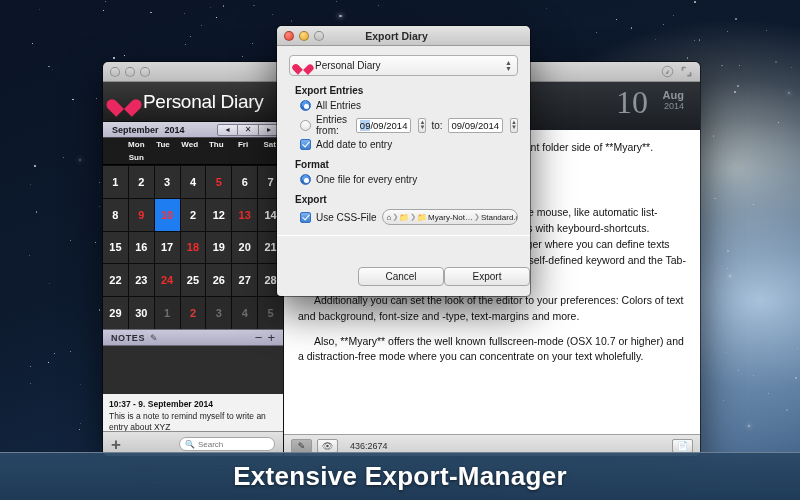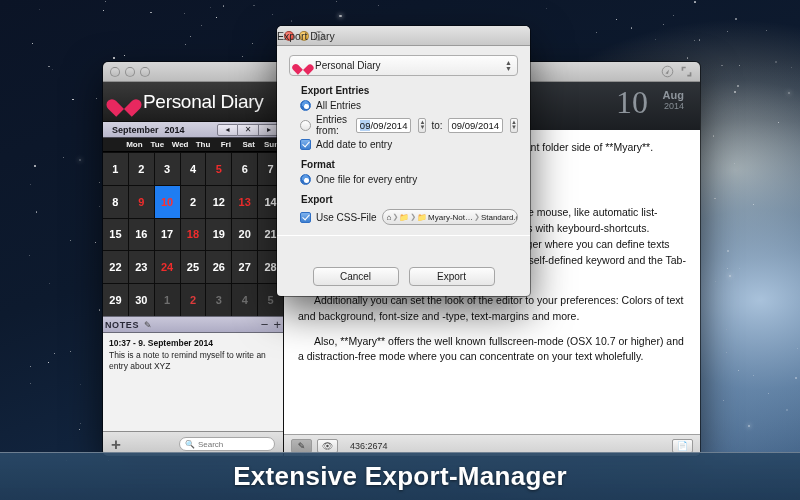--- a/index.html
+++ b/index.html
@@ -83,46 +83,46 @@
   #cal-nav { margin-left: auto; display: flex; }
   .cal-btn {
     width: 21px; height: 12px; font-size: 8px; color: #1b1b22;
     display: flex; align-items: center; justify-content: center;
     background: linear-gradient(180deg,#eceaf4,#cfcddb);
     border: 1px solid #7e7d8c; border-left-width: 0;
   }
   .cal-btn:first-child { border-left-width: 1px; border-radius: 2px 0 0 2px; }
   .cal-btn:last-child { border-radius: 0 2px 2px 0; }
 
-  #cal-dows { display: grid; grid-template-columns: repeat(7,1fr); flex: none;
+  #cal-dows { display: grid; grid-template-columns: repeat(6,1fr); flex: none;
               background: #1b1b1b; border-bottom: 1px solid #000; padding-left: 20px; }
   #cal-dows div { text-align: center; font-size: 8px; font-weight: bold;
                   color: #f2f2f2; padding: 2px 0; }
   #cal-grid { display: grid; grid-template-columns: repeat(7,1fr);
               grid-template-rows: repeat(5,1fr); flex: none; height: 164px;
               background: #0c0c0c; gap: 1px; padding: 1px 0 0 0; }
   .day { background: #2e2e2e; display: flex; align-items: center;
          justify-content: center; font-size: 11px; font-weight: bold; color: #fff; }
   .day.red { color: #ef2c2c; }
   .day.dim { color: #6e6e6e; background: #2a2a2a; }
   .day.dim.red { color: #dd3b3b; }
   .day.sel { background: #1f7df2; color: #ff2f2f; }
 
   
   #notes-header {
-    height: 17px; flex: none; display: flex; align-items: center; padding: 0 2px;
+    height: 17px; flex: none; display: flex; align-items: center; padding: 0 8px;
     background: linear-gradient(180deg, #c9c7da, #aeacc4);
     border-top: 1px solid #6a6a78; border-bottom: 1px solid #6a6a78;
   }
   #notes-title { font-size: 9px; font-weight: bold; color: #2a2a38;
                  letter-spacing: 0.6px; }
   #notes-pencil { margin-left: 5px; font-size: 9px; color: #444; }
   #notes-actions { margin-left: auto; display: flex; gap: 5px;
                    font-size: 13px; color: #33333f; line-height: 1; }
-  #notes-body { flex: 1; background: #f2f2f2; padding: 5px 6px; min-height: 0; overflow: hidden; }
+  #notes-body { flex: 1; background: #f2f2f2; padding: 5px 6px; min-height: 0; overflow: hidden; margin-top: 48px; }
   #note-time { font-size: 8.5px; font-weight: bold; color: #111; margin-bottom: 2px; }
   #note-text { font-size: 8.5px; color: #222; line-height: 1.35; }
 
   #sidebar-footer {
     height: 25px; flex: none; display: flex; align-items: center; padding: 0 8px;
     background: linear-gradient(180deg, #e2e2e2, #c6c6c6);
     border-top: 1px solid #8d8d8d;
   }
   #add-entry { font-size: 17px; color: #5c5c5c; line-height: 1; font-weight: bold; }
   #search-box {
@@ -171,42 +171,42 @@
   #dlg-titlebar {
     height: 20px; flex: none; display: flex; align-items: center; padding: 0 7px;
     background: linear-gradient(180deg, #e4e4e4, #c8c8c8);
     border-bottom: 1px solid #9a9a9a; position: relative;
   }
   .dtl { width: 10px; height: 10px; border-radius: 50%; margin-right: 5px;
          border: 1px solid rgba(0,0,0,0.3); }
   .dtl.close { background: radial-gradient(circle at 35% 30%, #ff8a80, #e0402f); }
   .dtl.min   { background: radial-gradient(circle at 35% 30%, #ffd980, #e3a52b); }
   .dtl.zoom  { background: linear-gradient(180deg,#dcdcdc,#c2c2c2); }
-  #dlg-title { position: absolute; left: 0; right: 14px; 
-               font-size: 10.5px; font-weight: normal; color: #2b2b2b; }
+  #dlg-title { position: absolute; left: 0; right: 14px; text-align: center;
+               font-size: 10.5px; font-weight: bold; color: #2b2b2b; }
   #dlg-body { flex: 1; padding: 9px 12px 0 12px; min-height: 0; }
 
   .combo {
     height: 21px; background: linear-gradient(180deg,#fdfdfd,#ededed);
     border: 1px solid #aeaeae; border-radius: 4px; display: flex;
     align-items: center; padding: 0 6px; gap: 6px; position: relative;
   }
   .combo .arrows { position: absolute; right: 5px; font-size: 7px; color: #555;
                    line-height: 0.85; text-align: center; }
   #dlg-heart { width: 13px; height: 12px; position: relative; flex: none; }
   #dlg-heart:before, #dlg-heart:after {
     content: ""; position: absolute; top: 0; width: 6.6px; height: 10px;
     background: #e8285f; border-radius: 7px 7px 0 0;
   }
   #dlg-heart:before { left: 6.6px; transform: rotate(45deg); transform-origin: 0 100%; }
   #dlg-heart:after  { left: 0; transform: rotate(-45deg); transform-origin: 100% 100%; }
   #dlg-diary-label { font-size: 10px; color: #1c1c1c; }
 
   .section-title { font-size: 10px; font-weight: bold; color: #1a1a1a;
-                   margin: 9px 0 4px 12px; }
+                   margin: 9px 0 4px 6px; }
   .row { display: flex; align-items: center; gap: 5px; margin-bottom: 3px;
          font-size: 10px; color: #1a1a1a; }
   .row.indent { padding-left: 11px; }
   .radio { width: 11px; height: 11px; border-radius: 50%; flex: none;
            background: linear-gradient(180deg,#fff,#e6e6e6);
            border: 1px solid #9d9d9d; position: relative; }
   .radio.on { background: radial-gradient(circle at 50% 38%, #fff 0 8%, #5b9ae4 10% 48%, #2f6fc4 50%);
               border-color: #2f6fc4; }
   .radio.on:after { content: ""; position: absolute; left: 3px; top: 3px;
                     width: 5px; height: 5px; border-radius: 50%; background: #fff; }
@@ -235,21 +235,21 @@
     display: flex; align-items: center; padding: 0 4px; gap: 1px;
     font-size: 8px; color: #222; overflow: hidden;
   }
   .pb-ico { font-size: 8px; }
   .pb-sep { color: #9a9a9a; font-size: 7px; }
   .pb-txt { white-space: nowrap; }
 
   #dlg-sep { height: 1px; background: #c4c4c4; margin: 10px -12px 0 -12px;
              border-bottom: 1px solid #fff; }
   #dlg-buttons { height: 40px; flex: none; display: flex; align-items: center;
-                 justify-content: center; gap: 10px; }
+                 justify-content: flex-end; }
   .dlg-btn { width: 86px; height: 19px; border-radius: 4px;
              border: 1px solid #a6a6a6; font-size: 10px; color: #1a1a1a;
              background: linear-gradient(180deg,#fdfdfd,#e7e7e7);
              display: flex; align-items: center; justify-content: center; }
 </style>
 </head>
 <body>
 
 <div id="desktop">
   <div id="stars">

